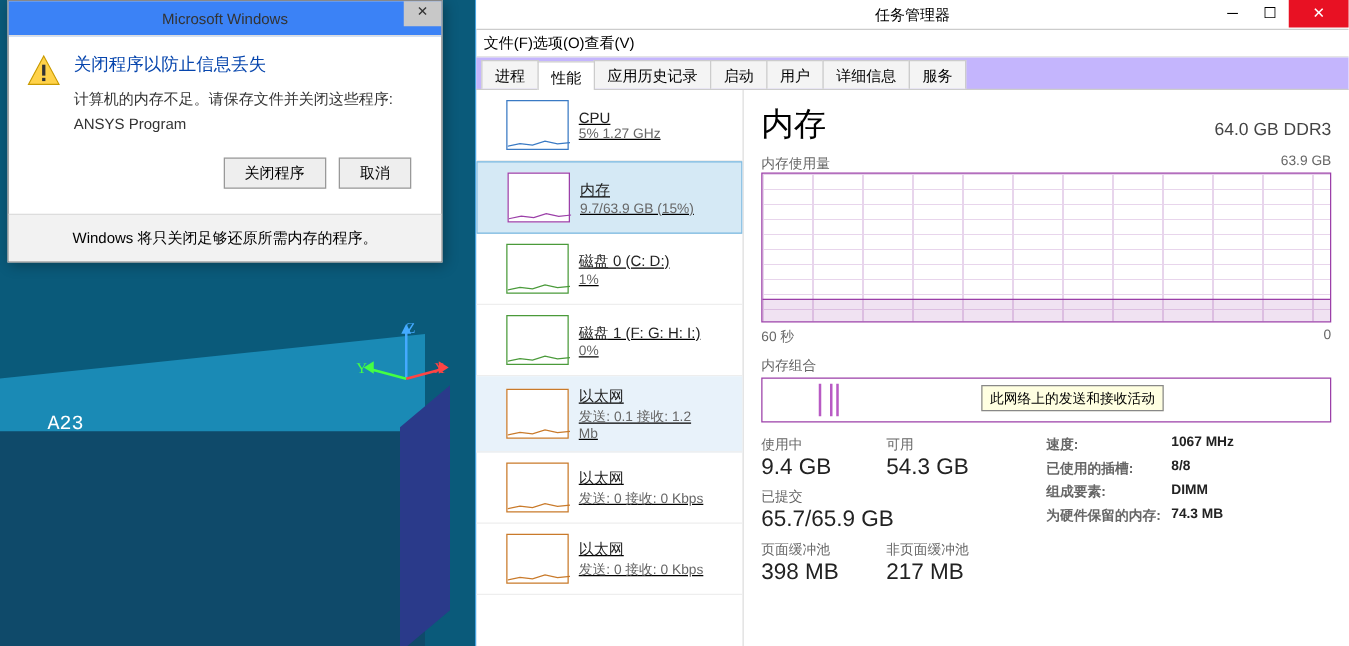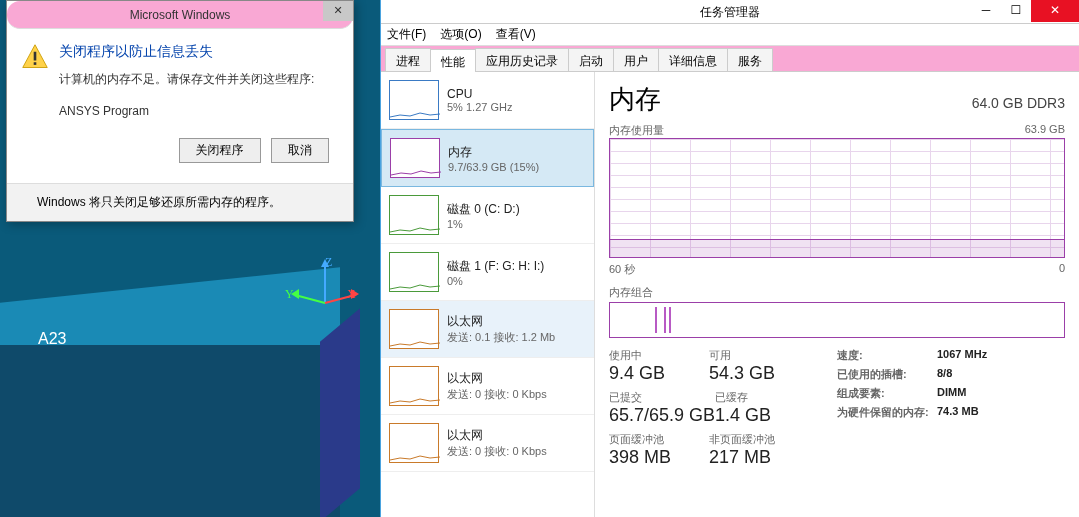--- a/index.html
+++ b/index.html
@@ -4,61 +4,61 @@
 <style>
 * { margin: 0; padding: 0; box-sizing: border-box; font-family: "Microsoft YaHei", "Segoe UI", sans-serif; }
 body { width: 1079px; height: 517px; position: relative; overflow: hidden; background: #fff; }
 
 
 .viewport { position: absolute; left: 0; top: 0; width: 380px; height: 517px; background: #0a5a7a; }
 .cube { position: absolute; left: 0; top: 265px; width: 360px; height: 252px; }
 .cube-face-top { position: absolute; width: 340px; height: 90px; background: #1a8ab5; transform: skewY(-6deg); top: 20px; }
 .cube-face-side { position: absolute; width: 340px; height: 180px; background: #0f4a6a; top: 80px; }
 .cube-face-right { position: absolute; width: 40px; height: 180px; background: #2a3a8a; left: 320px; top: 60px; transform: skewY(-40deg); }
-.cube-label { position: absolute; color: #fff; font-size: 16px; top: 330px; left: 38px; font-family: Liberation Sans, sans-serif; }
+.cube-label { position: absolute; color: #fff; font-size: 16px; top: 330px; left: 38px; font-family: Liberation Mono, monospace; }
 .axes { position: absolute; left: 285px; top: 255px; width: 80px; height: 80px; }
 .axis-label { position: absolute; font-size: 12px; font-family: serif; }
 .axis-z { color: #4af; left: 40px; top: 0; }
 .axis-y { color: #4f4; left: 0px; top: 32px; }
 .axis-x { color: #f44; left: 62px; top: 32px; }
 
 
 .dialog { position: absolute; left: 6px; top: 0; width: 348px; background: #fff; border: 1px solid #888; box-shadow: 2px 2px 10px rgba(0,0,0,0.3); }
-.dialog-title { height: 28px; line-height: 28px; text-align: center; font-size: 12px; color: #333; border-bottom: 1px solid #ddd; position: relative; background: #f9a8d4; border-radius: 13px; }
+.dialog-title { height: 28px; line-height: 28px; text-align: center; font-size: 12px; color: #333; border-bottom: 1px solid #ddd; position: relative; background: #3b82f6; }
 .dialog-close { position: absolute; right: 0; top: 0; width: 30px; height: 20px; background: #c8c8c8; color: #333; font-size: 11px; text-align: center; line-height: 18px; cursor: pointer; }
 .dialog-body { padding: 14px 14px 10px 14px; }
 .dialog-row1 { display: flex; align-items: flex-start; text-align: center; }
 .warn-icon { width: 28px; height: 28px; flex-shrink: 0; margin-right: 10px; }
 .dialog-heading { color: #0645ad; font-size: 14px; margin-bottom: 10px; }
-.dialog-msg { font-size: 12px; color: #333; margin-left: 38px; margin-bottom: 16px; }
+.dialog-msg { font-size: 12px; color: #333; margin-left: 38px; margin-bottom: 4px; }
 .dialog-prog { font-size: 12px; color: #333; margin-left: 38px; margin-bottom: 14px; }
 .dialog-buttons { text-align: right; padding: 6px 10px 10px; }
 .dialog-buttons button { font-size: 12px; padding: 3px 16px; margin-left: 6px; background: #eee; border: 1px solid #999; cursor: pointer; }
-.dialog-footer { border-top: 1px solid #ddd; padding: 10px 30px; font-size: 12px; background: #f2f2f2; }
+.dialog-footer { border-top: 1px solid #ddd; padding: 10px 14px; font-size: 12px; background: #f2f2f2; text-align: center; }
 
 
 .tm { position: absolute; left: 380px; top: 0; width: 699px; height: 517px; background: #fff; border-left: 1px solid #4aa3df; }
 .tm-titlebar { height: 24px; background: #fff; position: relative; border-bottom: 1px solid #ccc; }
 .tm-title { text-align: center; font-size: 12px; line-height: 24px; }
 .tm-winbtns { position: absolute; right: 0; top: 0; display: flex; }
 .tm-winbtn { width: 30px; height: 22px; text-align: center; line-height: 20px; font-size: 12px; cursor: pointer; }
 .tm-winbtn.min { background: #fff; }
 .tm-winbtn.max { background: #fff; }
 .tm-winbtn.close { background: #e81123; color: #fff; width: 48px; }
-.tm-menubar { height: 22px; padding-left: 6px; font-size: 12px; display: flex; align-items: center; gap: 14px; border-bottom: 1px solid #ddd; }
+.tm-menubar { height: 22px; padding-left: 6px; font-size: 12px; display: flex; align-items: center; gap: 0; border-bottom: 1px solid #ddd; }
 .tm-menu-item { cursor: pointer; }
-.tm-tabs { height: 26px; display: flex; padding-left: 4px; font-size: 12px; border-bottom: 1px solid #ccc; background: #f9a8d4; }
+.tm-tabs { height: 26px; display: flex; padding-left: 4px; font-size: 12px; border-bottom: 1px solid #ccc; background: #c4b5fd; }
 .tm-tab { padding: 4px 10px; border: 1px solid #ccc; border-bottom: none; margin-right: -1px; background: #f4f4f4; cursor: pointer; margin-top: 2px; }
 .tm-tab.active { background: #fff; position: relative; top: 1px; }
 
 .tm-content { display: flex; height: calc(100% - 72px); }
 
 
 .sidebar { width: 214px; border-right: 1px solid #ddd; overflow-y: auto; }
-.sb-item { display: flex; align-items: center; padding: 8px 8px; border-bottom: 1px solid #eee; cursor: pointer; }
+.sb-item { display: flex; align-items: center; padding: 8px 24px; border-bottom: 1px solid #eee; cursor: pointer; text-decoration: underline; }
 .sb-item.selected { background: #d5e9f5; border: 1px solid #7ab8e0; }
 .sb-item.hover { background: #e8f2fa; }
 .sb-graph { width: 50px; height: 40px; border: 1px solid; margin-right: 8px; flex-shrink: 0; position: relative; background: #fff; }
 .sb-graph.cpu { border-color: #3a7ac4; }
 .sb-graph.mem { border-color: #9b3fa8; }
 .sb-graph.disk { border-color: #4a9a3a; }
 .sb-graph.net { border-color: #c97a2a; }
 .sb-graph .spark { position: absolute; bottom: 0; left: 0; right: 0; }
 .sb-text { font-size: 12px; }
 .sb-text .name { color: #222; }
@@ -263,25 +263,26 @@
         <span>60 秒</span>
         <span>0</span>
       </div>
       <div class="comp-label">内存组合</div>
       <div class="comp-chart" id="comp-chart">
           <div class="bar" style="left: 10%;"></div>
           <div class="bar" style="left: 12%;"></div>
           <div class="bar" style="left: 13%;"></div>
         </div>
 
+      <div class="tooltip">此网络上的发送和接收活动</div>
 
       <div class="stats">
         <div class="stats-left" id="stats-left">
             <div class="stat-row"><span class="stat-pair"><div class="stat-label">使用中</div><div class="stat-val">9.4 GB</div></span><span class="stat-pair"><div class="stat-label">可用</div><div class="stat-val">54.3 GB</div></span></div>
-            <div class="stat-row"><span class="stat-pair"><div class="stat-label">已提交</div><div class="stat-val">65.7/65.9 GB</div></span><span class="stat-pair"><div class="stat-label">已缓存</div><div class="stat-val">1.4 GB</div></span></div>
+            <div class="stat-row"><span class="stat-pair"><div class="stat-label">已提交</div><div class="stat-val">65.7/65.9 GB</div></span></div>
             <div class="stat-row"><span class="stat-pair"><div class="stat-label">页面缓冲池</div><div class="stat-val">398 MB</div></span><span class="stat-pair"><div class="stat-label">非页面缓冲池</div><div class="stat-val">217 MB</div></span></div>
           </div>
         <div class="stats-right" id="stats-right">
             <div class="srow">
               <div class="slab">速度:</div>
               <div class="sval">1067 MHz</div>
             </div>
             <div class="srow">
               <div class="slab">已使用的插槽:</div>
               <div class="sval">8/8</div>

